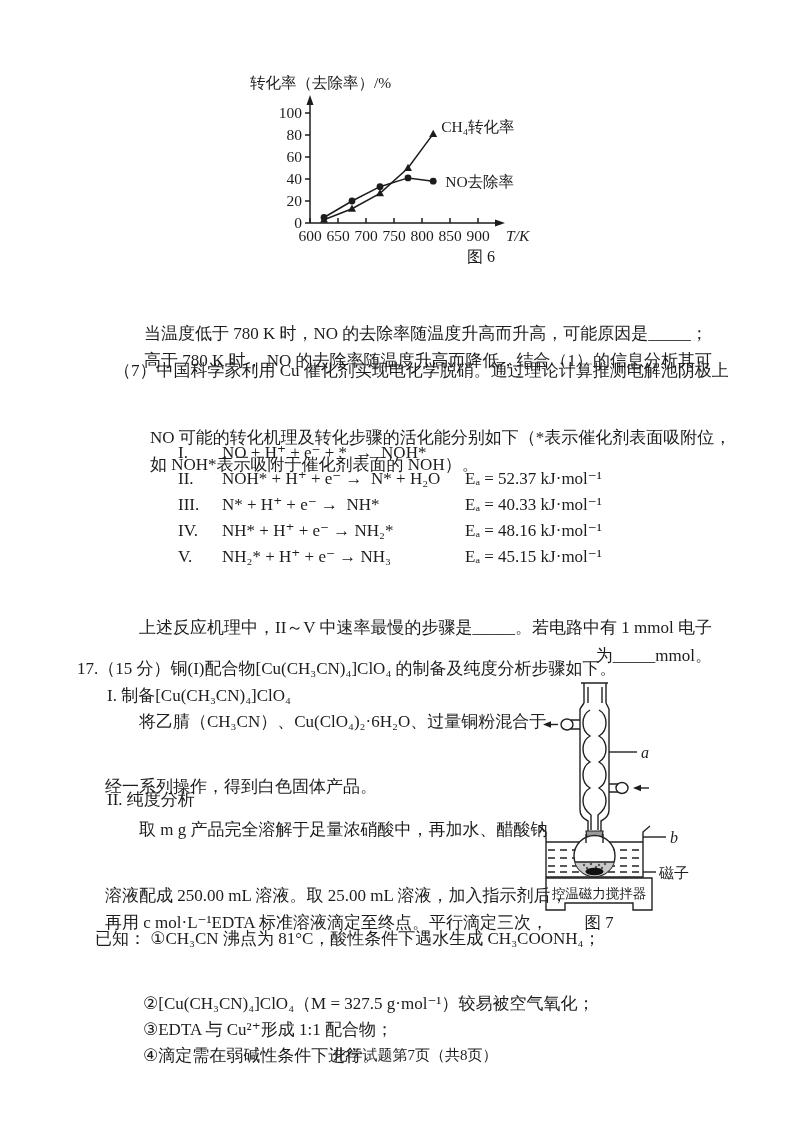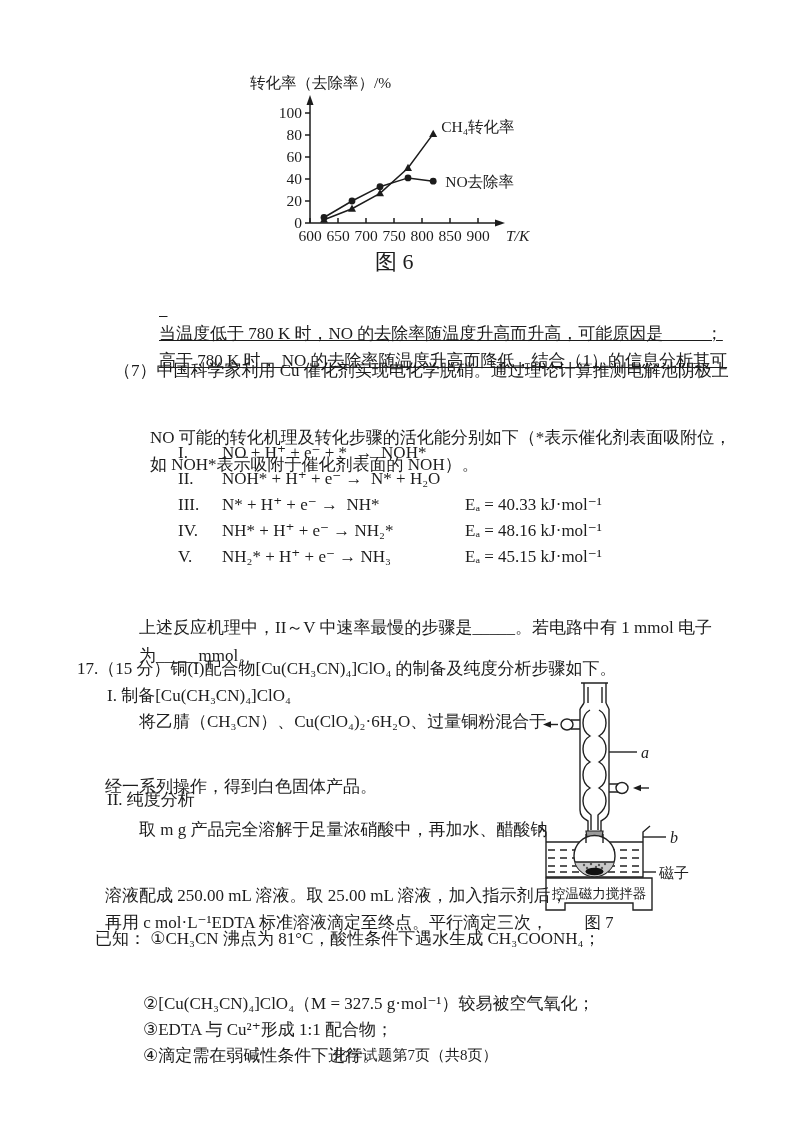--- a/index.html
+++ b/index.html
@@ -5,30 +5,30 @@
   html,body{margin:0;padding:0;}
   body{
     width:793px;height:1121px;position:relative;background:#ffffff;
     font-family:"Liberation Serif","DejaVu Serif","DejaVu Sans",serif;
     color:#1c1c1c;overflow:hidden;
   }
   .t{position:absolute;white-space:pre;font-size:17px;}
   .tl{white-space:pre;}
   .lh27 .tl{line-height:27px;height:27px;}
   .lh26 .tl{line-height:26px;height:26px;}
-  .lh28 .tl{line-height:28px;height:28px;}
+  .lh28 .tl{line-height:28px;height:28px;text-align:right;}
   
   #chart6{position:absolute;left:222px;top:62px;}
   .ax{stroke:#1c1c1c;stroke-width:1.5;fill:none;}
   .af{fill:#1c1c1c;stroke:none;}
   .ct{font-family:"Liberation Serif","DejaVu Serif","DejaVu Sans",serif;font-size:15.5px;fill:#1c1c1c;}
   .tr{text-anchor:end;}
   .tm{text-anchor:middle;}
   .ti{font-style:italic;}
-  #fig6cap{position:absolute;left:375px;top:247px;width:120px;text-align:left;font-size:22px;}
+  #fig6cap{position:absolute;left:375px;top:247px;width:120px;text-align:right;font-size:16px;}
   
   #mech{position:absolute;left:0;top:440px;width:793px;}
   .mrow{position:relative;height:26px;line-height:26px;}
   .mrow span{position:absolute;white-space:pre;font-size:17px;}
   .mnum{left:178px;}
   .meq{left:222px;}
   .mea{left:465px;}
   
   #fig7{position:absolute;left:538px;top:672px;}
   .gl{stroke:#222;stroke-width:1.4;fill:none;}
@@ -82,40 +82,41 @@
     <polyline points="102,155.5 130,139 158,124.69999999999999 186,115.9 211.20000000000002,119.19999999999999" class="ax"></polyline>
     <circle cx="102" cy="155.5" r="3.4" class="af"></circle>
     <circle cx="130" cy="139" r="3.4" class="af"></circle>
     <circle cx="158" cy="124.69999999999999" r="3.4" class="af"></circle>
     <circle cx="186" cy="115.9" r="3.4" class="af"></circle>
     <circle cx="211.20000000000002" cy="119.19999999999999" r="3.4" class="af"></circle>
     <text x="223.20000000000002" y="125.19999999999999" class="ct">NO去除率</text>
   </svg>
 <div id="fig6cap" class="t" style="position:absolute;">图 6</div>
 
-<div class="t lh27" style="left:159px;top:280px;text-decoration:underline;">
+<div class="t lh27" style="left:144px;top:280px;">
   
 <div class="tl">当温度低于 780 K 时，NO 的去除率随温度升高而升高，可能原因是_____；</div><div class="tl">高于 780 K 时， NO 的去除率随温度升高而降低，结合（1）的信息分析其可</div></div>
 
 <div class="t" style="left:114px;top:357px;line-height:27px;">（7）中国科学家利用 Cu 催化剂实现电化学脱硝。通过理论计算推测电解池阴极上</div>
 <div class="t lh27" style="left:150px;top:384px;">
   
 <div class="tl">NO 可能的转化机理及转化步骤的活化能分别如下（*表示催化剂表面吸附位，</div><div class="tl">如 NOH*表示吸附于催化剂表面的 NOH）。</div></div>
 
 <div id="mech">
 
     <div class="mrow">
       <span class="mnum">I.</span>
       <span class="meq">NO + H⁺ + e⁻ + *  →  NOH*</span>
       <span class="mea"></span>
     </div>
 
     <div class="mrow">
       <span class="mnum">II.</span>
       <span class="meq">NOH* + H⁺ + e⁻ →  N* + H₂O</span>
+      <span class="mea">Eₐ = 52.37 kJ·mol⁻¹</span>
     </div>
 
     <div class="mrow">
       <span class="mnum">III.</span>
       <span class="meq">N* + H⁺ + e⁻ →  NH*</span>
       <span class="mea">Eₐ = 40.33 kJ·mol⁻¹</span>
     </div>
 
     <div class="mrow">
       <span class="mnum">IV.</span>

